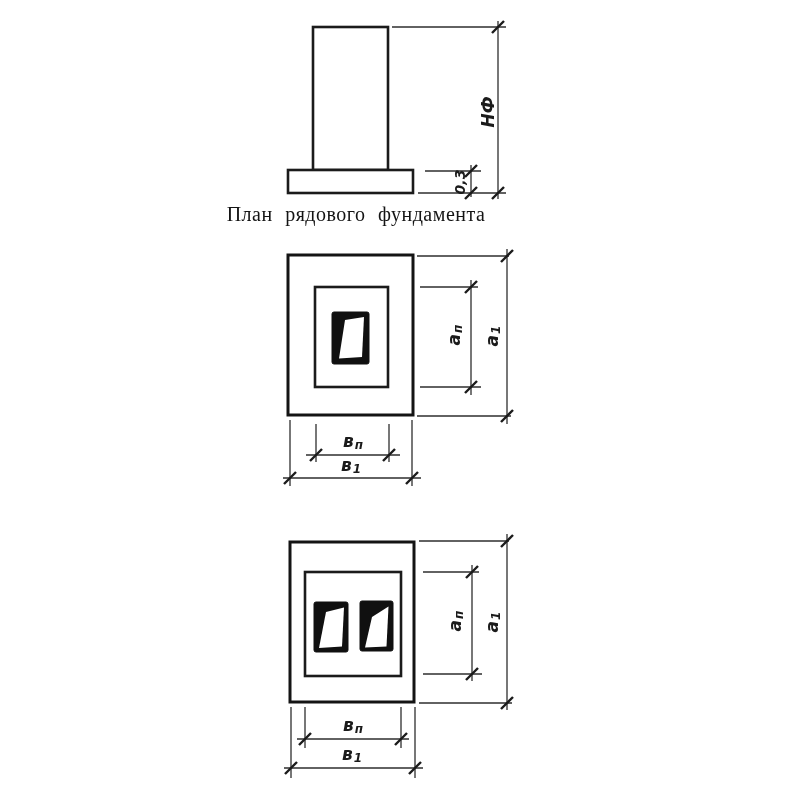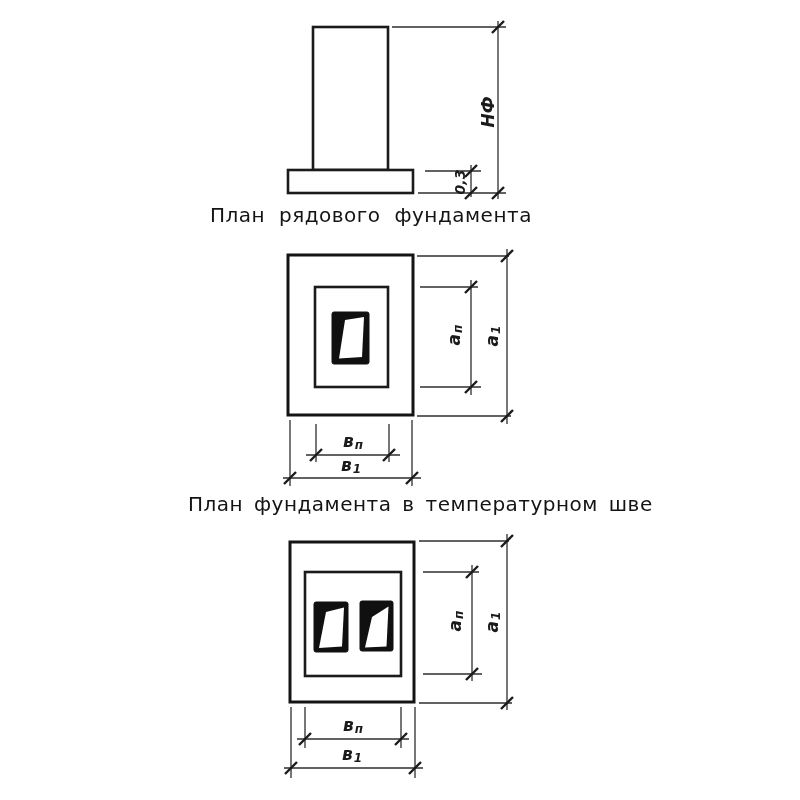--- a/index.html
+++ b/index.html
@@ -102,40 +102,39 @@
     </g>
   </svg>
 
   <div class="label rot" style="left:458px;top:102px;width:60px;height:20px;">
     <span>НФ</span>
   </div>
   <div class="label rot small" style="left:437px;top:174px;width:46px;height:16px;">
     <span>0,3</span>
   </div>
 
-  <div class="caption" style="left:210px;top:203px;width:292px;">План рядового фундамента</div>
+  <div class="caption" style="left:210px;top:203px;width:292px;font-family:Liberation Serif, serif;">План рядового фундамента</div>
 
   <div class="label rot" style="left:424px;top:325px;width:60px;height:20px;">
     <span>а</span>
       <span class="sub">п</span>
   </div>
   <div class="label rot" style="left:462px;top:326px;width:60px;height:20px;">
     <span>а</span>
       <span class="sub">1</span>
   </div>
   <div class="label" style="left:323px;top:431px;width:60px;height:20px;">
     <span>в</span>
       <span class="sub">п</span>
   </div>
   <div class="label" style="left:321px;top:455px;width:60px;height:20px;">
     <span>в</span>
       <span class="sub">1</span>
   </div>
 
-  <div class="caption" style="left:188px;top:492px;width:364px;word-spacing:4px;">План фундамента в температурном шве</div>
 
   <div class="label rot" style="left:425px;top:611px;width:60px;height:20px;">
     <span>а</span>
       <span class="sub">п</span>
   </div>
   <div class="label rot" style="left:462px;top:612px;width:60px;height:20px;">
     <span>а</span>
       <span class="sub">1</span>
   </div>
   <div class="label" style="left:323px;top:715px;width:60px;height:20px;">

